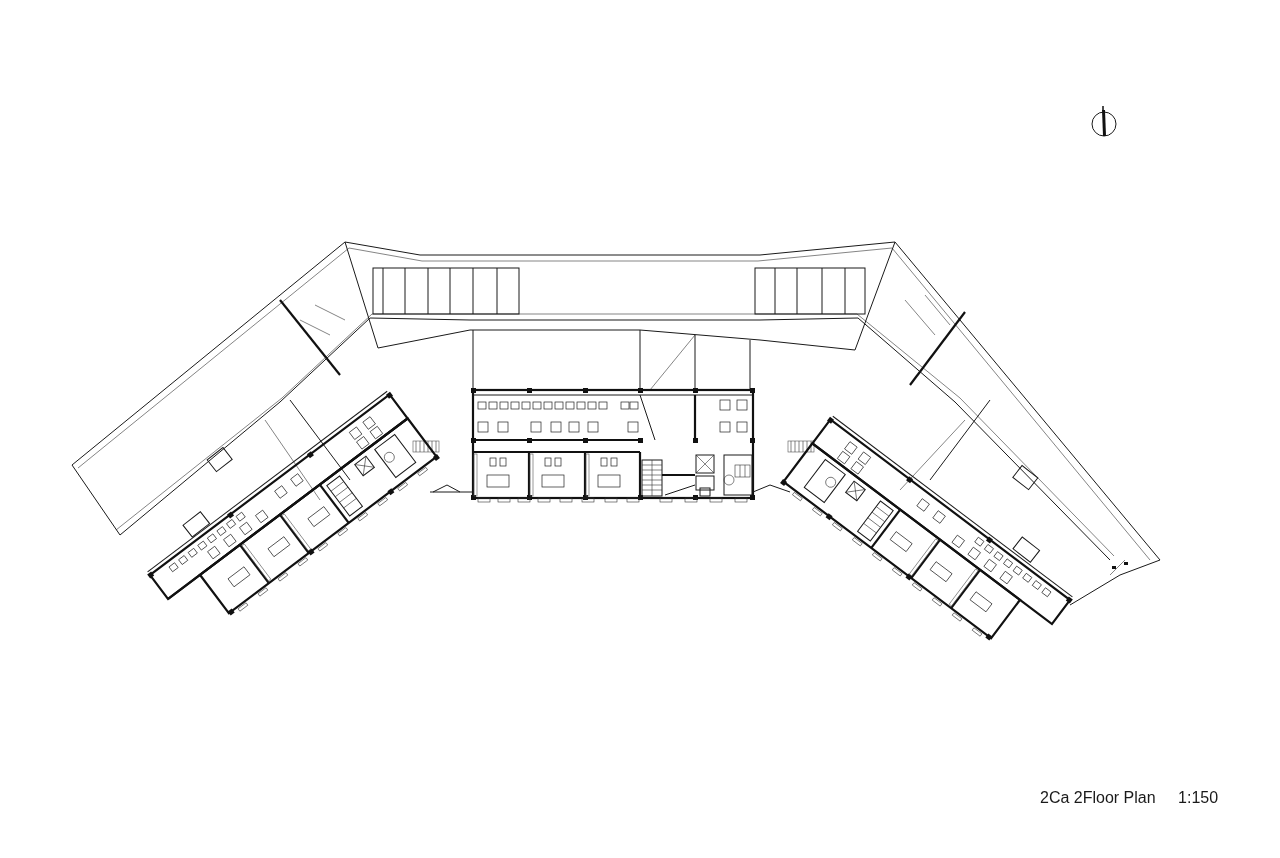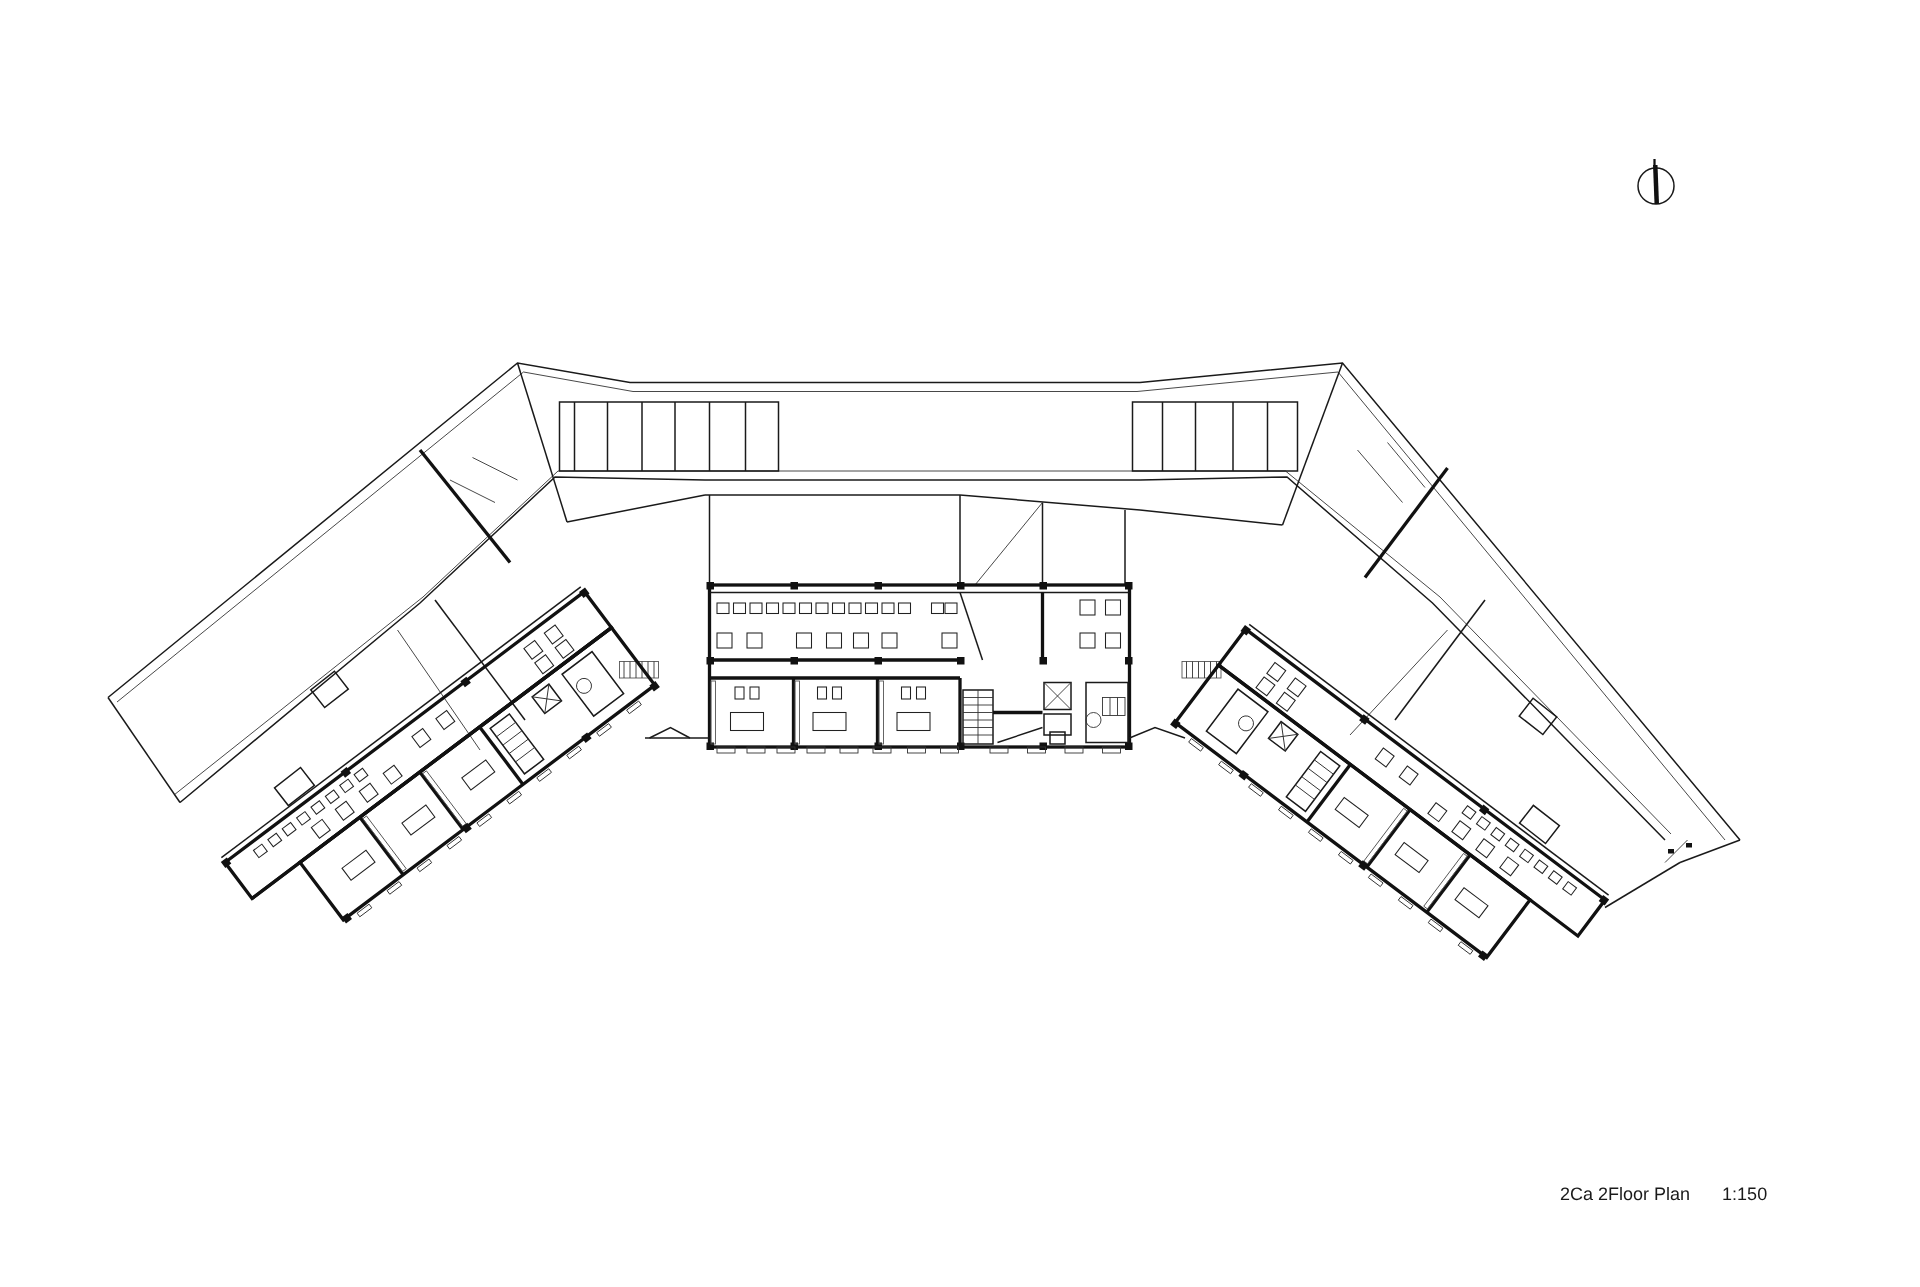--- a/index.html
+++ b/index.html
@@ -1,18 +1,18 @@
 <!DOCTYPE html>
 <html><head>
   <meta charset="utf-8">
   <style>
     html, body { margin: 0; padding: 0; background: #ffffff; }
     body { width: 1280px; height: 858px; position: relative; overflow: hidden; font-family: "Liberation Sans", sans-serif; }
     #plan { position: absolute; left: 0; top: 0; width: 1280px; height: 858px; }
-    .caption { position: absolute; left: 1040px; top: 789px; font-size: 12px; color: #1a1a1a; white-space: nowrap; font-family: "Liberation Sans", sans-serif; }
+    .caption { position: absolute; left: 1040px; top: 789px; font-size: 16px; color: #1a1a1a; white-space: nowrap; font-family: "Liberation Sans", sans-serif; }
     .caption .title { margin-right: 18px; }
     .ln { fill: none; stroke: #1a1a1a; stroke-width: 1; }
     .lt { fill: none; stroke: #333; stroke-width: 0.6; }
     .wall { fill: none; stroke: #111; stroke-width: 2.2; }
     .col { fill: #111; }
     .furn { fill: #fff; stroke: #222; stroke-width: 0.7; }
     .hatch { fill: none; stroke: #555; stroke-width: 0.6; }
   </style>
 </head>
 <body>

